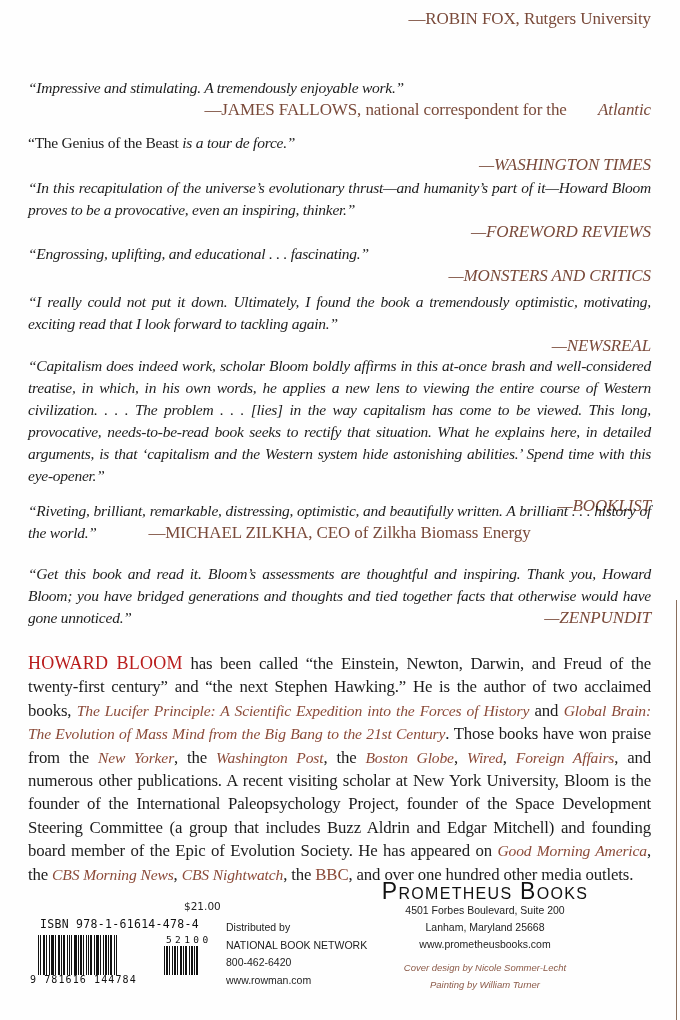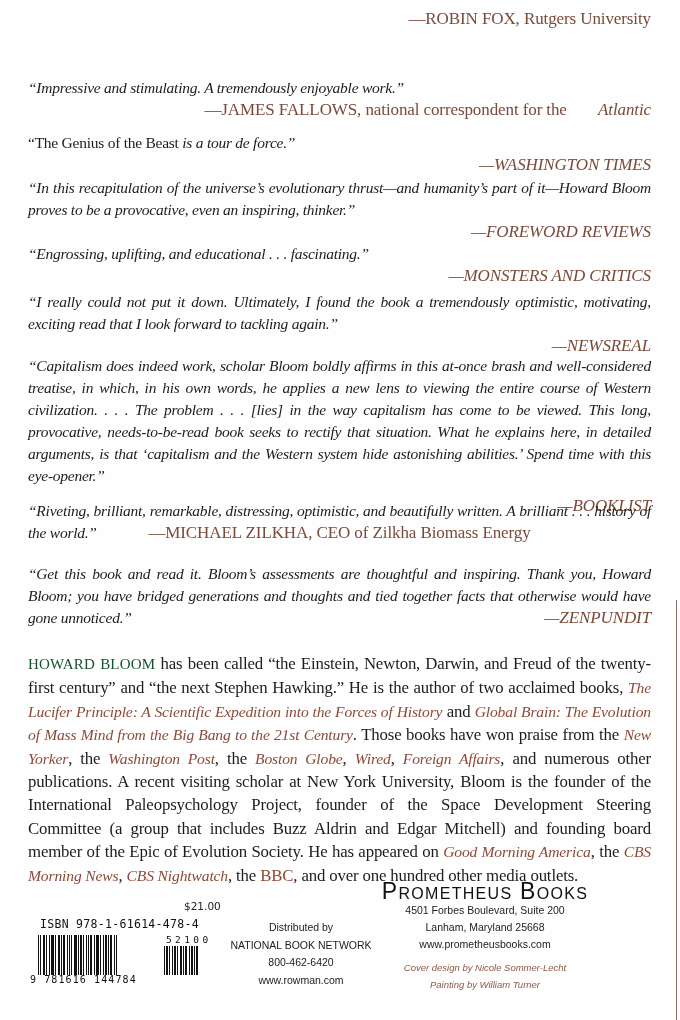--- a/index.html
+++ b/index.html
@@ -8,32 +8,32 @@
     .page { position: absolute; left: 0; top: 0; width: 680px; height: 1020px; background: #fefefe; }
     .edge-line { position: absolute; right: 3px; top: 600px; width: 1px; height: 420px; background: #6b4a35; opacity: 0.8; }
     .blurbs { position: absolute; left: 28px; top: 0; width: 623px; }
     .blurb { position: absolute; left: 0; width: 623px; }
     .quote { font-style: italic; font-size: 15.5px; line-height: 22px; text-align: justify; letter-spacing: -0.25px; color: #1c1c1c; }
     .quote .up { font-style: normal; }
     .attr { text-align: right; font-size: 17px; line-height: 22px; color: #7a4a3a; letter-spacing: -0.1px; }
     .attr.it { font-style: italic; }
     .attr i { font-style: italic; margin-left: 27px; }
     .bio { position: absolute; left: 28px; top: 652px; width: 623px; font-size: 16.8px; line-height: 23.4px; text-align: justify; color: #1c1c1c; letter-spacing: -0.15px; }
-    .bio .name { color: #14532d; font-size: 15px; letter-spacing: 0.2px; }
+    .bio .name { color: #b91c1c; font-size: 18px; letter-spacing: 0.2px; }
     .bio .ti { font-style: italic; color: #8b4a38; font-size: 15.6px; }
     .bio .tn { color: #8b4a38; }
     .barcode-area { position: absolute; left: 28px; top: 898px; width: 200px; height: 100px; }
     .price { position: absolute; left: 156px; top: 2px; font-family: "DejaVu Sans", sans-serif; font-size: 10.5px; color: #222; }
     .isbn { position: absolute; left: 12px; top: 19px; font-family: "DejaVu Sans Mono", monospace; font-size: 11.5px; color: #111; letter-spacing: 0.3px; }
     .bars-main { position: absolute; left: 10px; top: 37px; width: 116px; height: 40px; display: flex; align-items: flex-end; }
     .bars-main span, .bars-add span { display: inline-block; background: #111; height: 100%; }
     .bars-add { position: absolute; left: 136px; top: 48px; width: 56px; height: 29px; display: flex; }
     .digits-main { position: absolute; left: 2px; top: 76px; font-family: "DejaVu Sans Mono", monospace; font-size: 10px; letter-spacing: 1.1px; color: #111; background: transparent; }
     .digits-add { position: absolute; left: 138px; top: 36px; font-family: "DejaVu Sans Mono", monospace; font-size: 9.5px; letter-spacing: 3.4px; color: #111; }
-    .dist { position: absolute; left: 226px; top: 919px; width: 150px; text-align: center; font-family: "Liberation Sans", sans-serif; font-size: 10.5px; line-height: 17.5px; color: #222; }
+    .dist { position: absolute; left: 226px; top: 919px; width: 150px; text-align: left; font-family: "Liberation Sans", sans-serif; font-size: 10.5px; line-height: 17.5px; color: #222; }
     .pub { position: absolute; left: 370px; top: 880px; width: 230px; text-align: center; font-family: "Liberation Sans", sans-serif; color: #222; }
     .pub-name { font-family: "Liberation Sans", sans-serif; font-variant: small-caps; font-size: 23px; letter-spacing: 1.3px; color: #111; line-height: 22px; }
     .pub-line { font-size: 10.5px; line-height: 17px; }
     .credits { margin-top: 6px; font-style: italic; font-size: 9.5px; line-height: 17px; color: #8b5a48; }
   </style>
 </head>
 <body>
 
 <div class="page">
   <div class="edge-line"></div>

